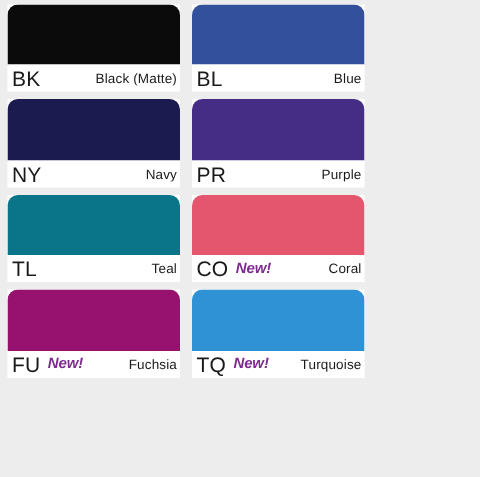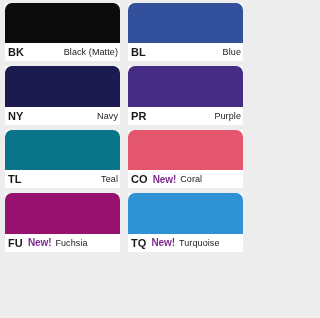--- a/index.html
+++ b/index.html
@@ -41,47 +41,47 @@
     flex: 0 0 18px;
     height: 18px;
     display: flex;
     align-items: center;
     background: #ffffff;
     padding: 0 2px 0 3px;
     box-sizing: border-box;
     white-space: nowrap;
   }
   .swatch-code {
-    font-size: 11px;
+    font-size: 14px;
     color: #1a1a1a;
     letter-spacing: 0.1px;
     flex: 0 0 auto;
-    font-weight: bold;
   }
   .swatch-new {
     font-size: 10px;
     font-weight: bold;
     color: #7d2b8e;
     margin-left: 5px;
     flex: 0 0 auto;
     letter-spacing: -0.1px;
+    font-style: italic;
   }
   .swatch-new:empty {
     display: none;
   }
   .swatch-name {
     font-size: 9px;
     color: #1a1a1a;
     flex: 1 1 auto;
     text-align: right;
     letter-spacing: 0.1px;
     overflow: hidden;
   }
   .swatch-card.has-new .swatch-name {
-    text-align: left;
+    text-align: right;
     margin-left: 4px;
   }
 </style>
 </head>
 <body>
 
 <div id="swatch-grid">
     <div class="swatch-card">
       <div class="swatch-chip" style="background: rgb(11, 11, 11);"></div>
       <div class="swatch-label">

